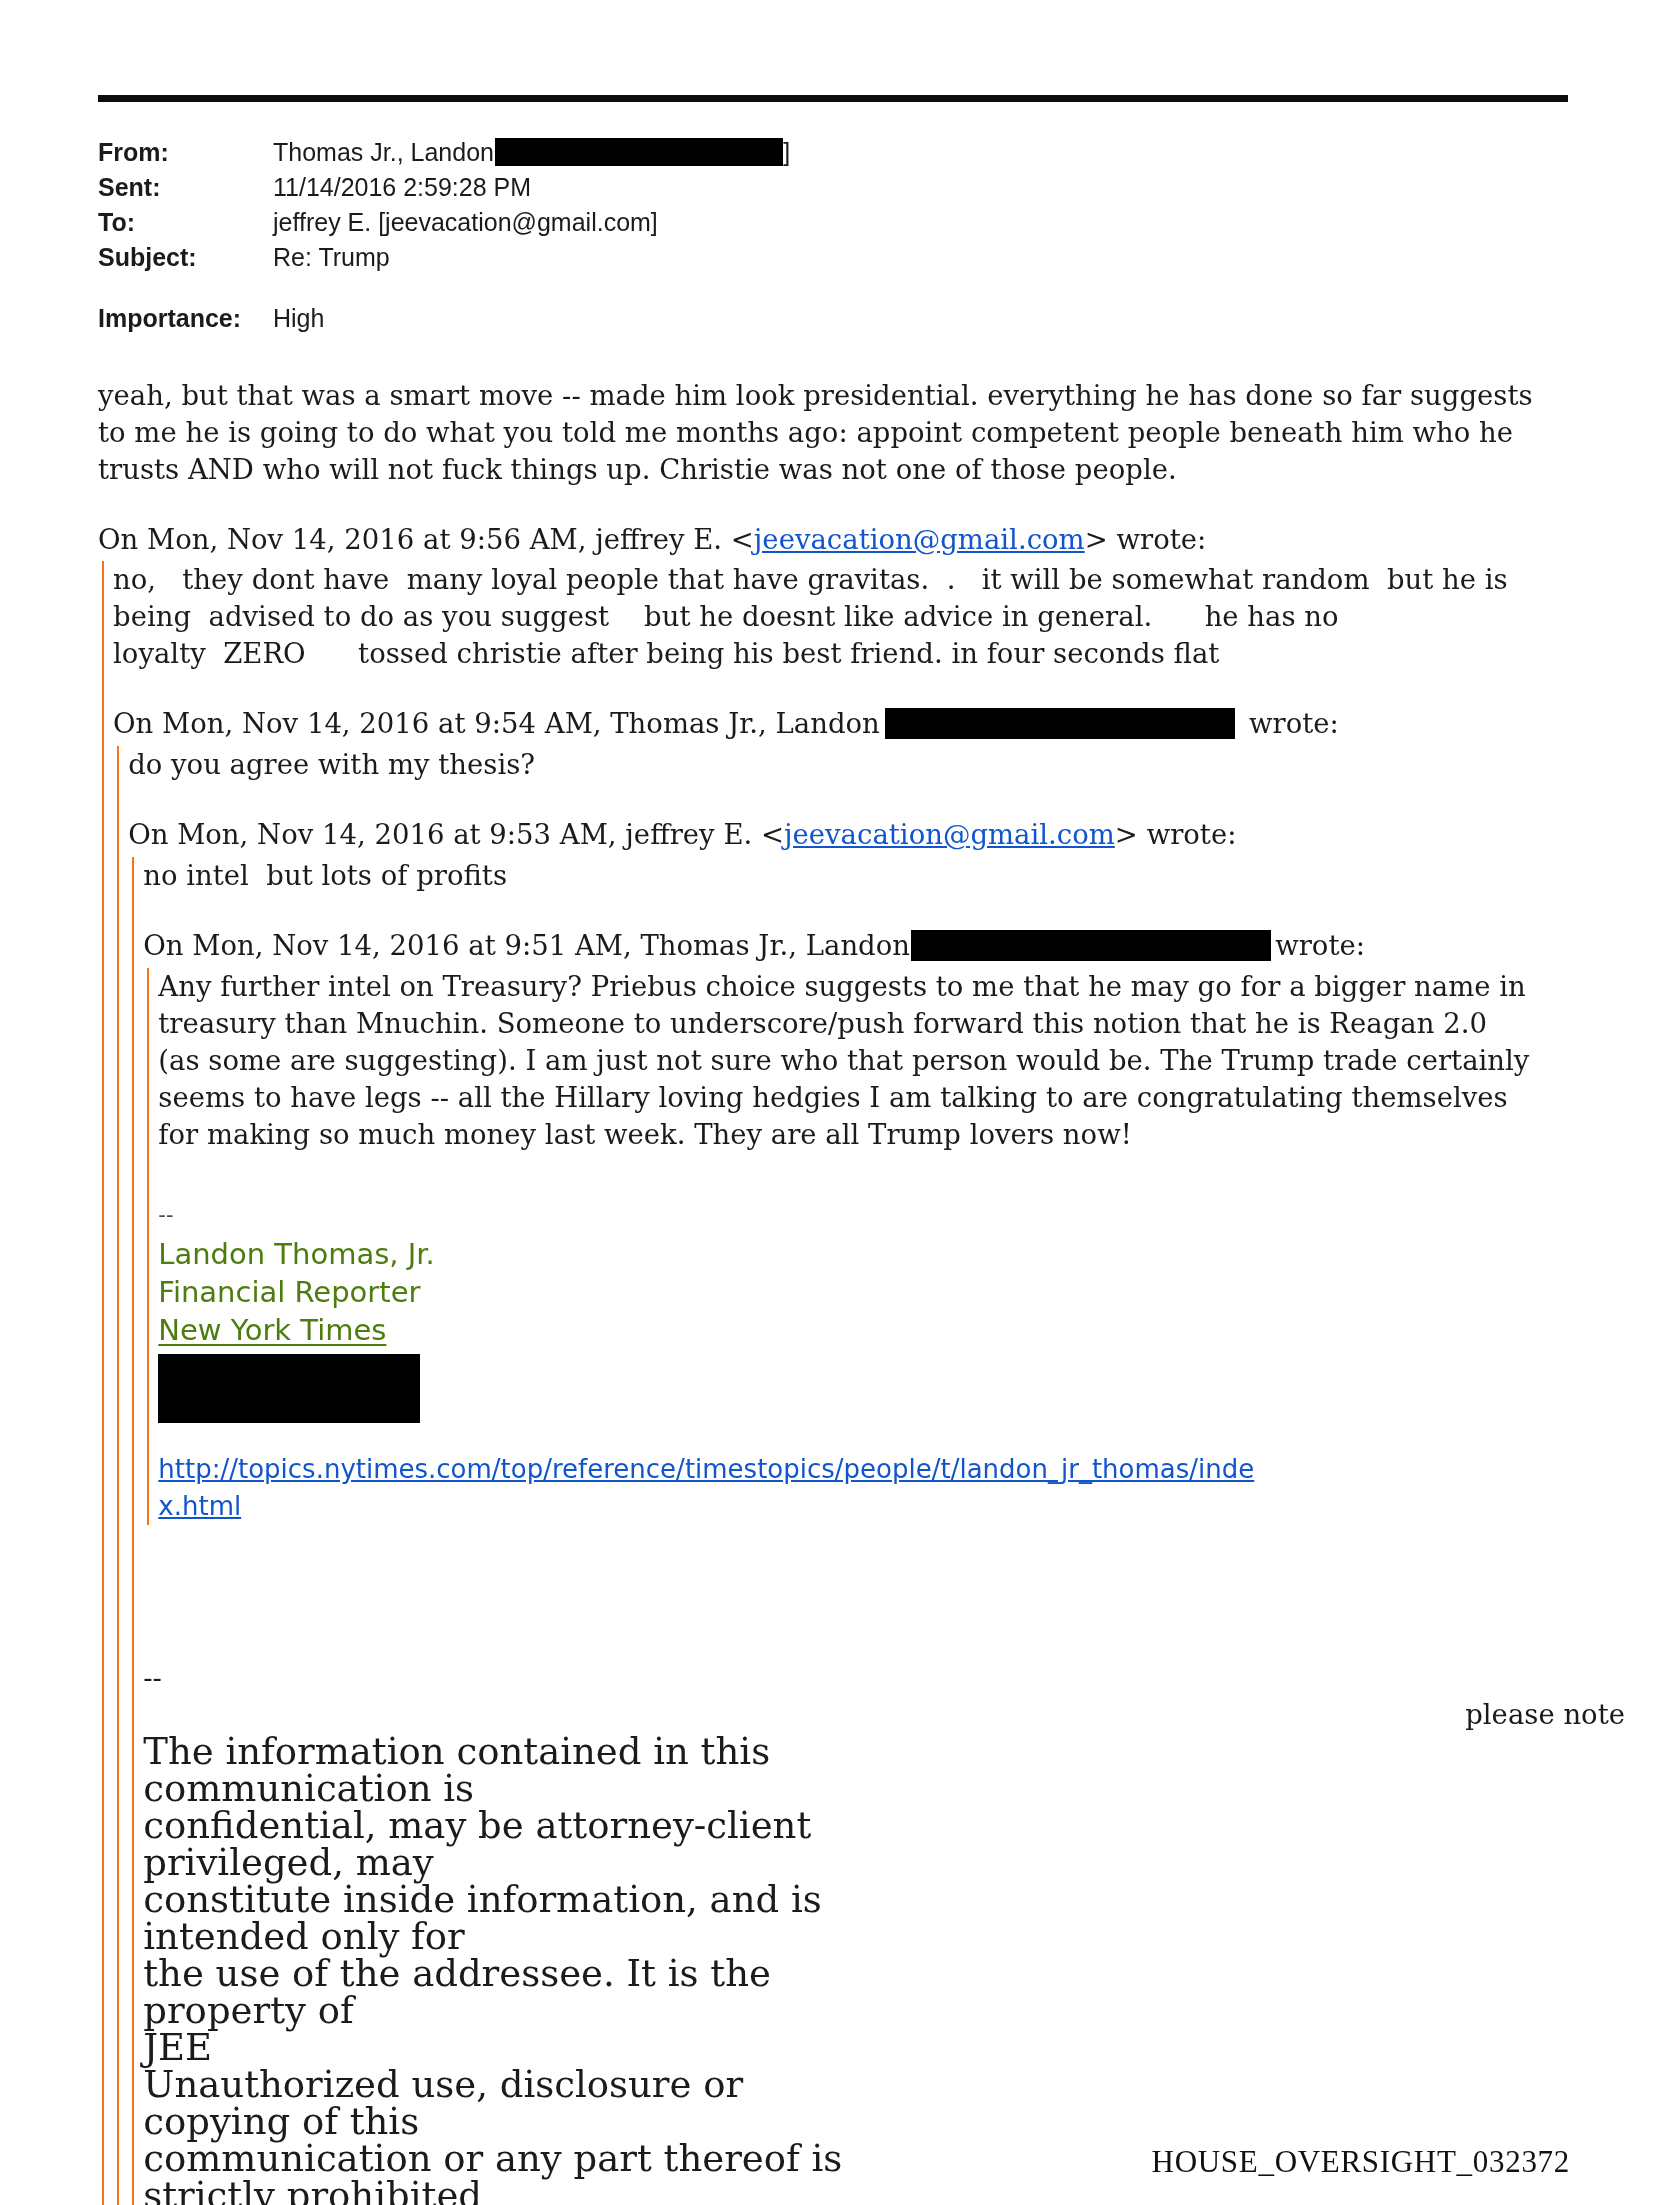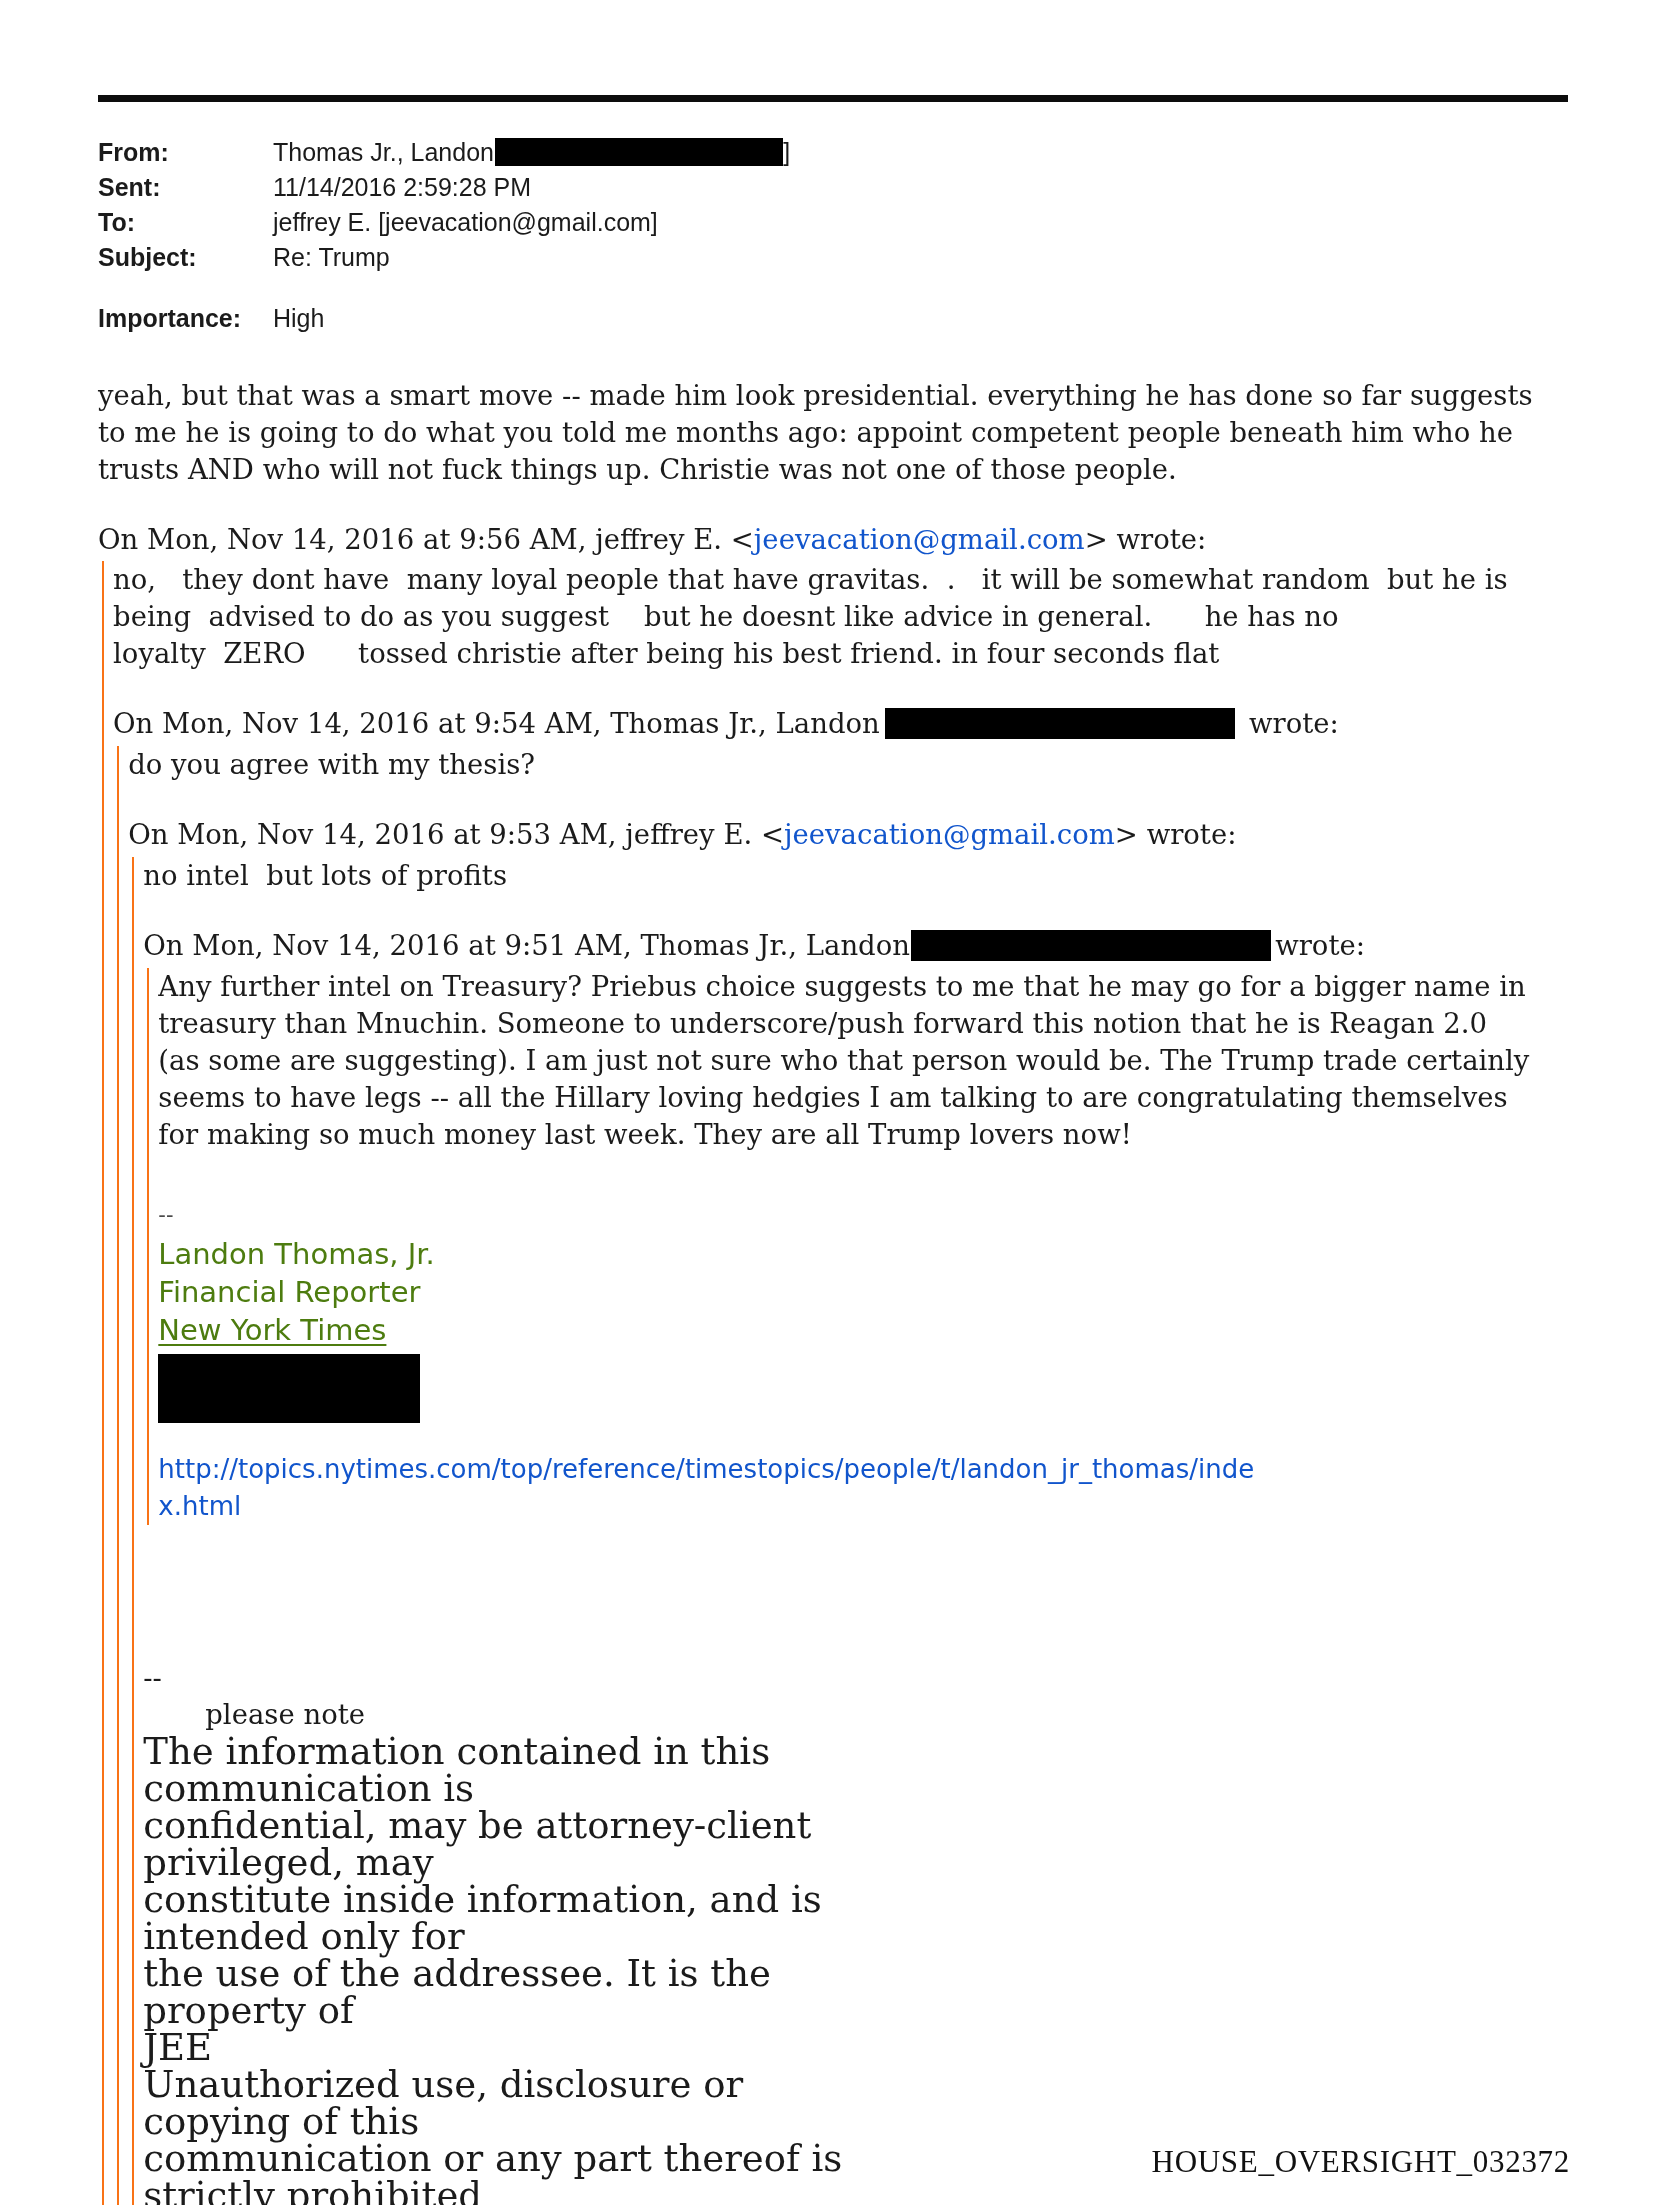--- a/index.html
+++ b/index.html
@@ -29,38 +29,38 @@
   .pre { white-space:pre-wrap; }
   .body-text { font-size:27.5px; line-height:37px; }
   .reply { margin-top:41px; }
   .attr { font-size:27.5px; line-height:37px; }
   .q-section { margin-top:33px; }
   blockquote {
     border-left:2px solid #f97316;
     margin:3.9px 0 0 3.9px;
     padding-left:9.2px;
   }
-  a.link, a.sig-url { color:var(--link, #1155cc); cursor:pointer; }
+  a.link, a.sig-url { color:var(--link, #1155cc); text-decoration:underline; cursor:pointer; }
 
   
   .sig { margin-top:51px; }
   .sig-dashes { font-family:"DejaVu Sans", sans-serif; font-size:21px; line-height:22px; color:#4a4a4a; margin-bottom:9.2px; }
   .sig-line { font-family:"DejaVu Sans", sans-serif; font-size:29px; line-height:38px; color:#4d7c0f; }
   .sig-org { text-decoration:underline; text-underline-offset:3.9px; display:inline-block; }
   .sig-url {
     display:block; margin-top:27.5px;
     font-family:"DejaVu Sans", sans-serif;
     font-size:26px; line-height:37px;
     max-width:1113px; word-break:break-all;
   }
 
   
   .disclaimer { margin-top:134px; }
   .disc-dashes { font-size:27.5px; line-height:37px; }
-  .disc-note { font-size:27.5px; line-height:37px; margin-left:62px; }
+  .disc-note { font-size:27.5px; line-height:37px; margin-left:62px;text-align:right; }
   .disc-text { font-size:37px; line-height:37px; max-width:753px; }
 
   
   .bates {
     position:absolute; right:99px; bottom:25px;
     font-family:Liberation Serif, serif;
     font-size:31px; color:#111; letter-spacing:0.7px;
   }
 </style>
 </head>

